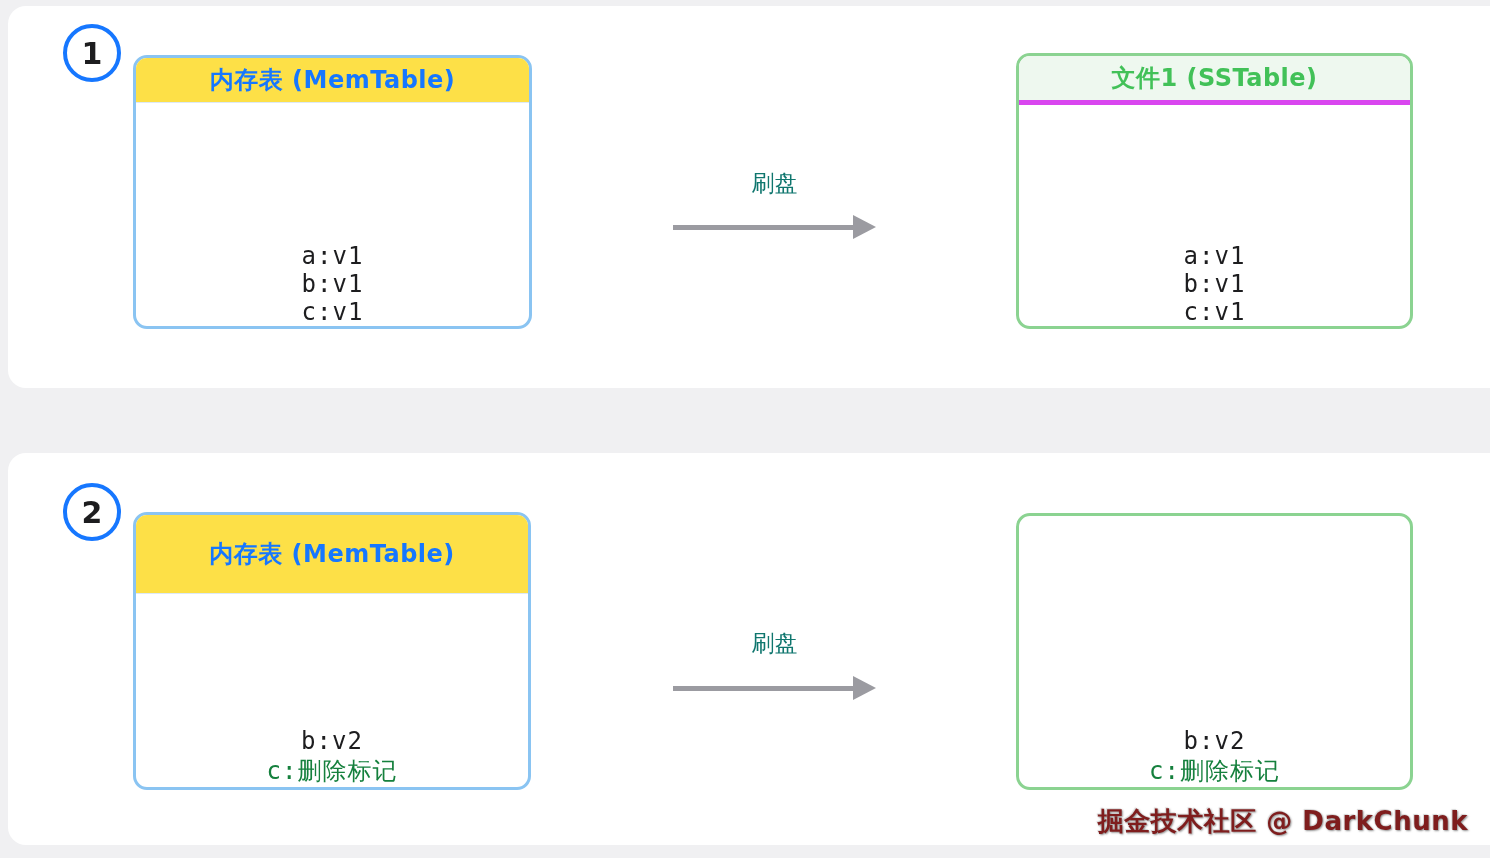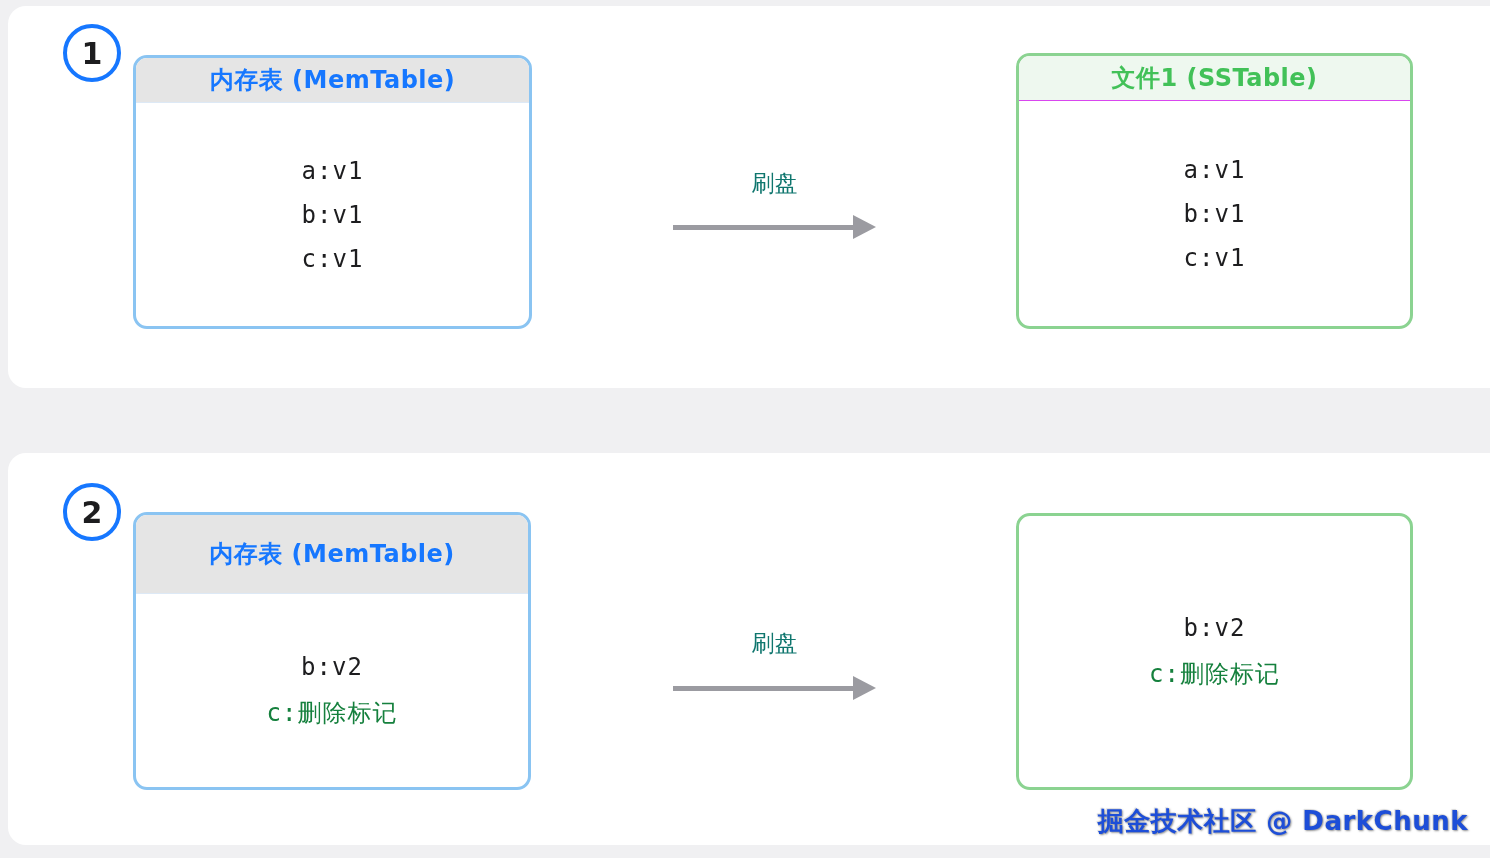--- a/index.html
+++ b/index.html
@@ -44,32 +44,31 @@
   }
   .box.blue  { border: 3px solid #8ac4f2; }
   .box.green { border: 3px solid #8bd391; }
 
   .box-header {
     flex: 0 0 auto;
     display: flex; align-items: center; justify-content: center;
     font-size: 24px; font-weight: 700;
     letter-spacing: 0.5px;
   }
-  .blue  .box-header { background: #e5e5e5; color: #1677ff; border-bottom: 1px solid #dde9f6; }
-  .green .box-header { background: #eef8ef; color: #42c158; border-bottom: 1px solid #d946ef; }
+  .blue  .box-header { background: #fde047; color: #1677ff; border-bottom: 1px solid #dde9f6; }
+  .green .box-header { background: #eef8ef; color: #42c158; border-bottom: 5px solid #d946ef; }
 
   .hdr-46 { height: 44px; }
   .hdr-80 { height: 78px; }
 
   .box-body {
     flex: 1 1 auto;
     display: flex; flex-direction: column;
-    justify-content: center;
+    justify-content: flex-end;
     align-items: center;
-    gap: 16px;
   }
   .entry {
     font-family: "DejaVu Sans Mono", "Liberation Mono", monospace;
     font-size: 24px;
     color: #1d1d1f;
     letter-spacing: 1px;
   }
   .entry.red { color: #15803d; }
 
   
@@ -110,21 +109,21 @@
     border-top: 12px solid transparent;
     border-bottom: 12px solid transparent;
   }
 
   .watermark {
     position: absolute;
     top: 804px;
     right: 22px;
     font-size: 26px;
     font-weight: 600;
-    color: #1d4ed8;
+    color: #7f1d1d;
     text-shadow: 1px 1px 2px rgba(70,70,70,0.6), -1px -1px 1px rgba(150,150,150,0.35);
     letter-spacing: 0.5px;
   }
 </style>
 </head>
 <body>
 
 <div class="panel panel-1">
   <div class="step-badge">1</div>
 

